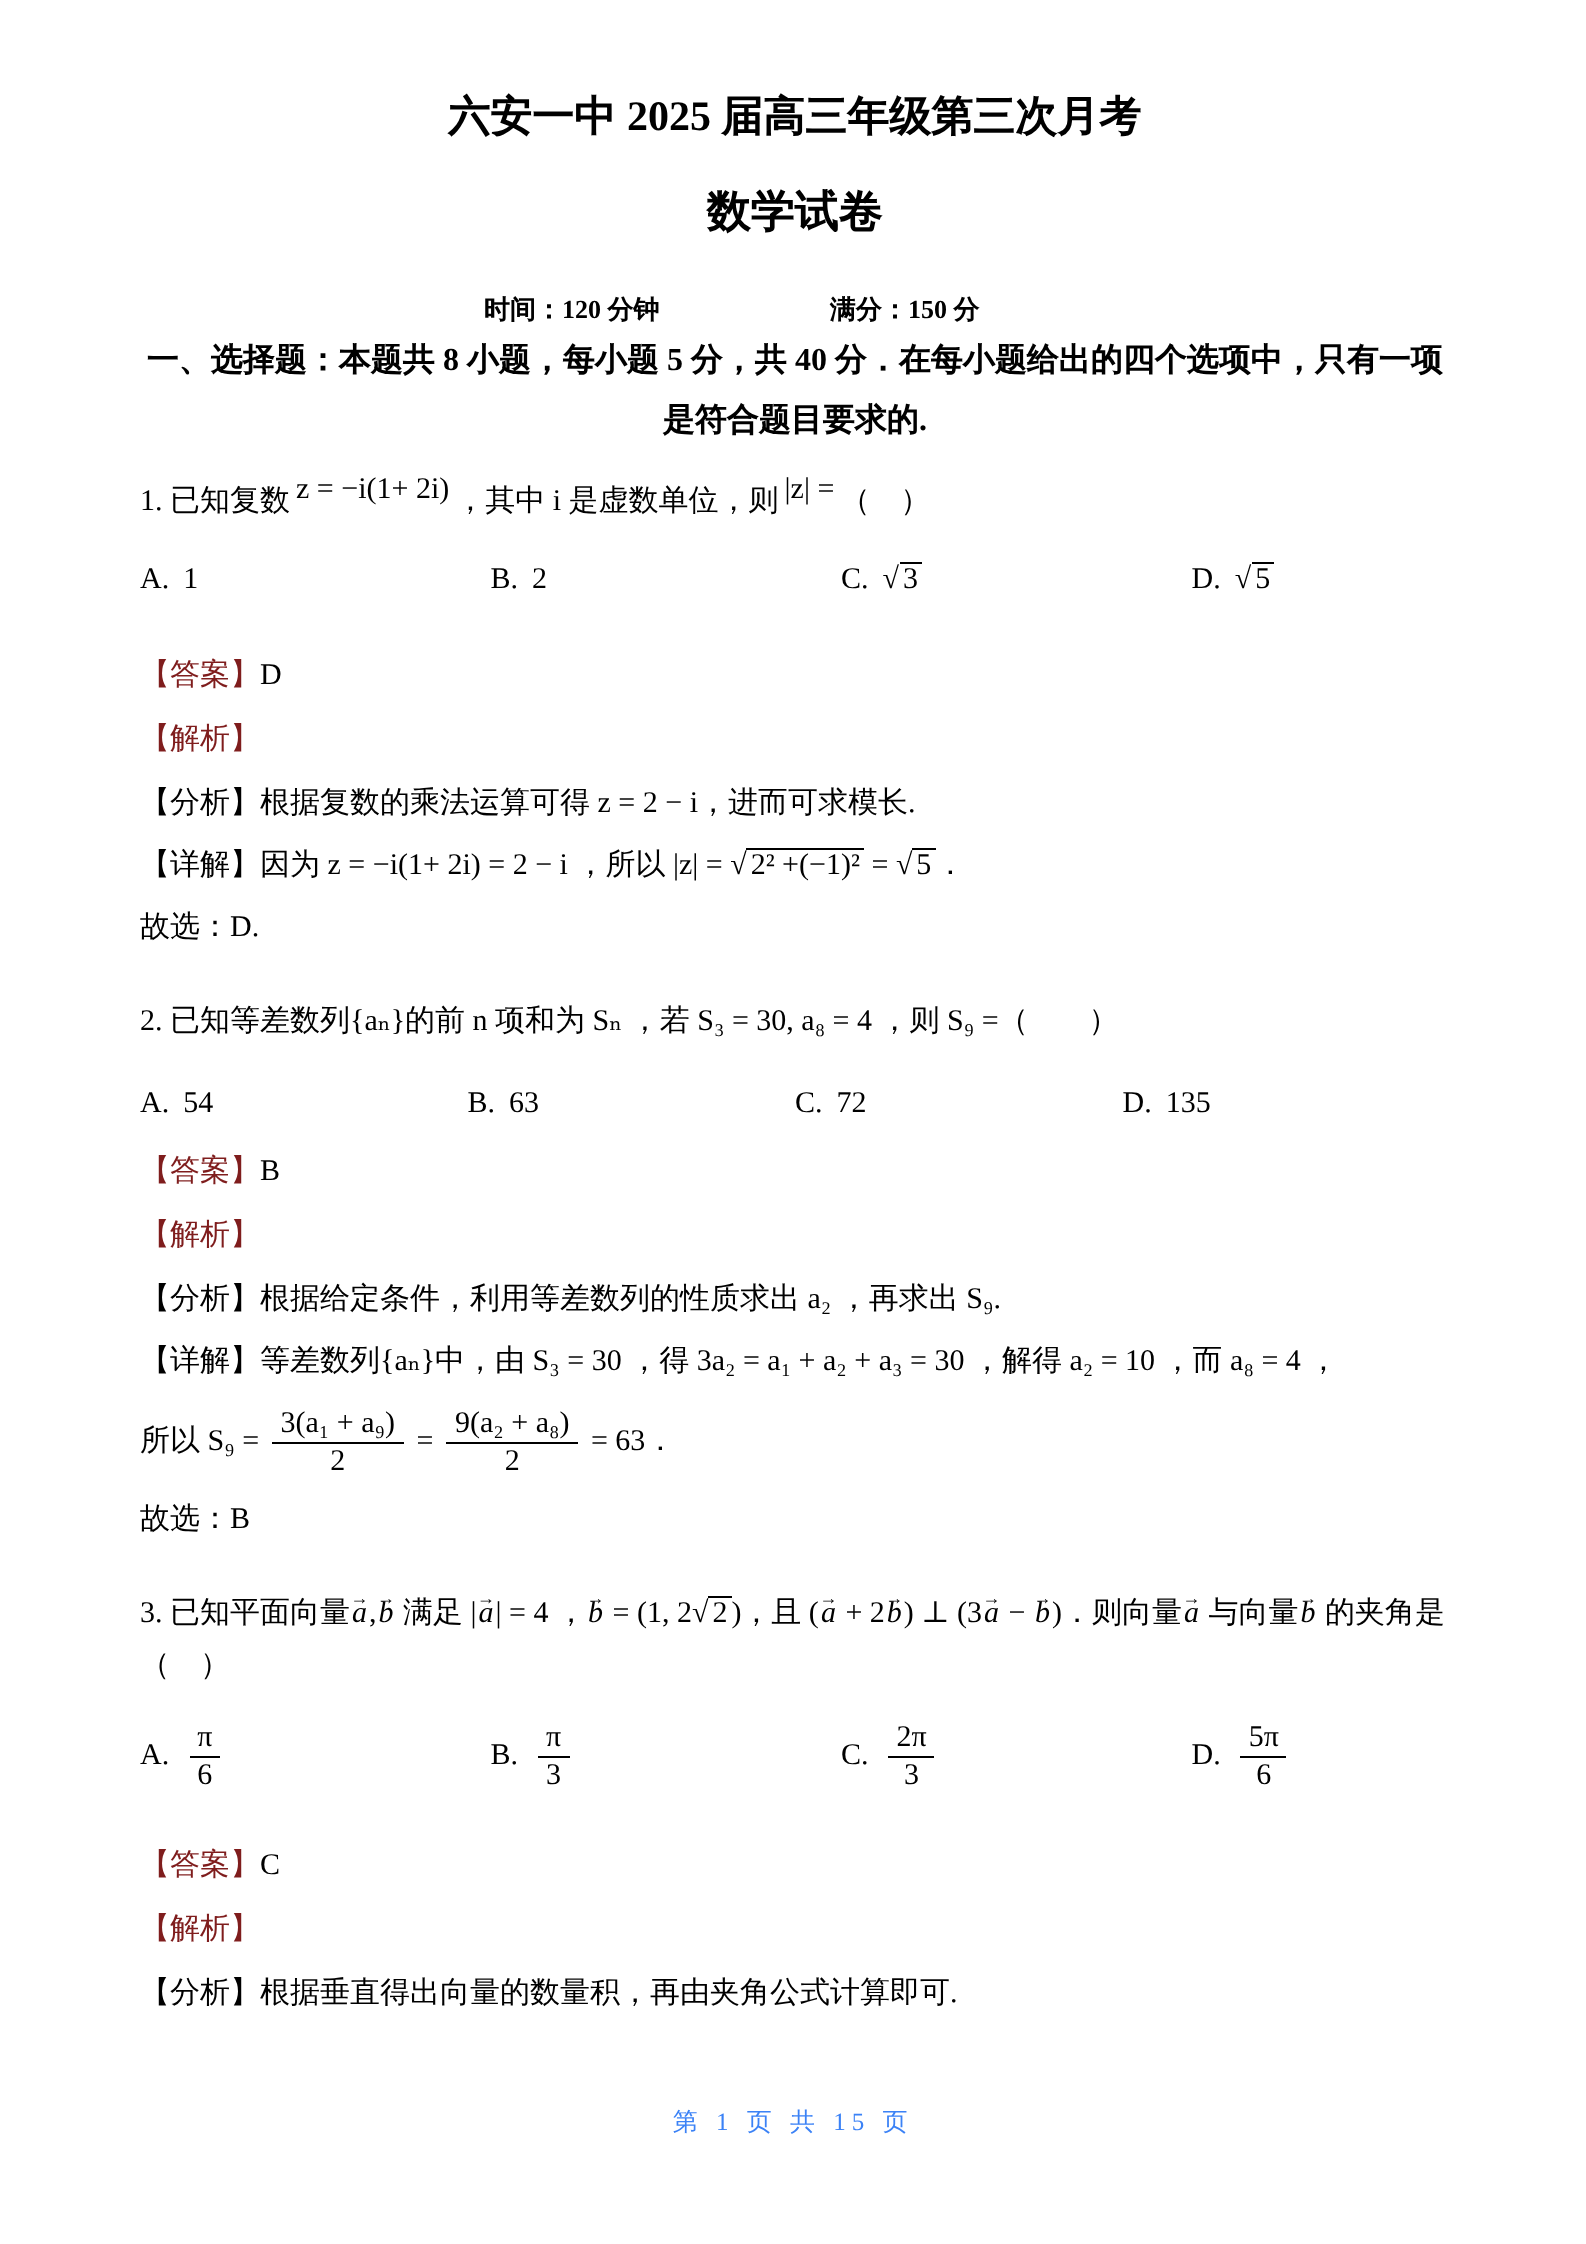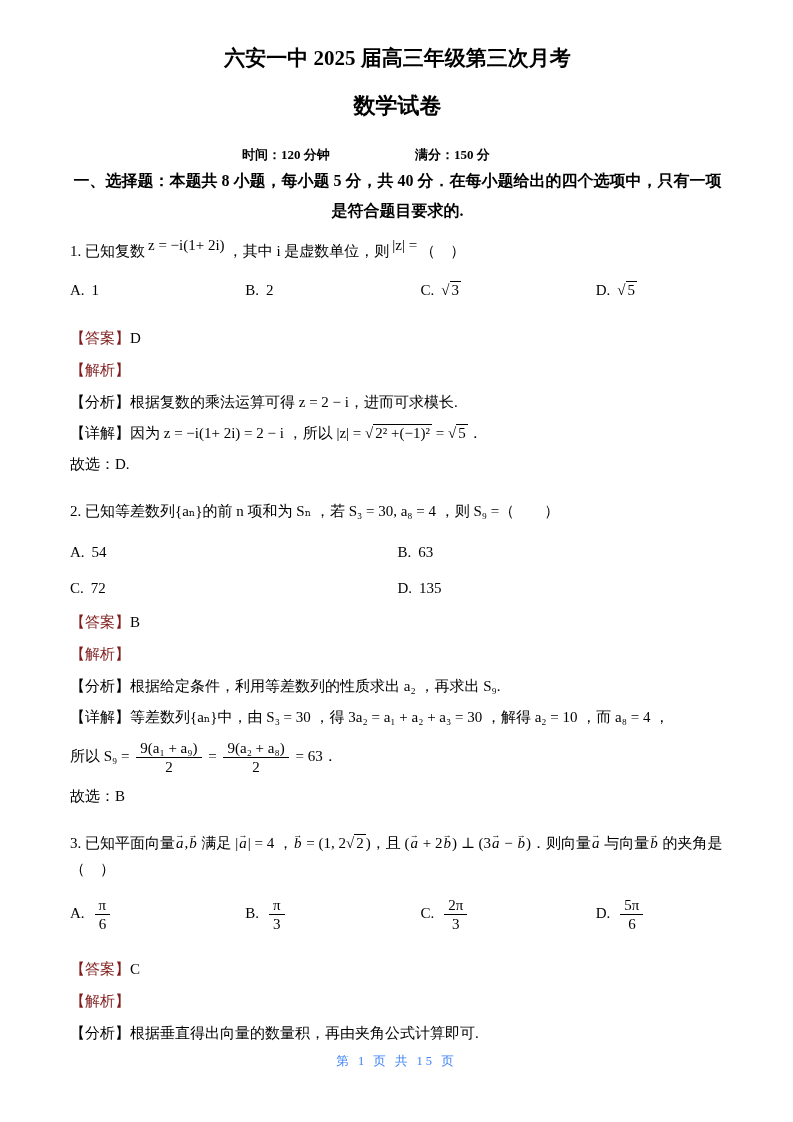--- a/index.html
+++ b/index.html
@@ -16,21 +16,21 @@
   .meta-row     { font-weight:bold; font-size:13px; line-height:22px; padding-left:172px; }
   .meta-row .score { margin-left:82px; }
   .section-heading { font-weight:bold; font-size:16px; line-height:30px; margin-bottom:6px;text-align:center; }
 
   .line  { line-height:24px; margin:7px 0; }
   .stem  { line-height:26px; }
   .raised { display:inline-block; vertical-align:6px; padding:0 3px; }
   .gap-top-lg { margin-top:22px; }
 
   .opts4 { display:grid; grid-template-columns:1fr 1fr 1fr 1fr; margin:14px 0 24px 0; line-height:24px;gap:46px; }
-  .opts2 { display:grid; grid-template-columns:1fr 1fr; row-gap:12px; margin:16px 0 10px 0; line-height:24px; }
+  .opts2 { display:grid; grid-template-columns:1fr 1fr 1fr 1fr; row-gap:12px; margin:16px 0 10px 0; line-height:24px; }
   .opt-label { margin-right:7px; }
 
   .blue { color:#7f1d1d; }
   .ans-line { line-height:24px; margin:8px 0; }
 
   .sqrt { white-space:nowrap; }
   .sqrt .rad { border-top:1px solid #000; padding:0 2px; }
 
   .frac { display:inline-block; vertical-align:middle; text-align:center; line-height:1.2; margin:0 3px; }
   .frac .num { display:block; padding:0 4px; }
@@ -104,21 +104,21 @@
       <span class="blue">【答案】</span><span>B</span>
     </div>
     <div class="ans-line">
       <span class="blue">【解析】</span>
     </div>
     <div class="line">【分析】根据给定条件，利用等差数列的性质求出 a₂ ，再求出 S₉.</div>
     <div class="line">【详解】等差数列{aₙ}中，由 S₃ = 30 ，得 3a₂ = a₁ + a₂ + a₃ = 30 ，解得 a₂ = 10 ，而 a₈ = 4 ，</div>
 
     <div class="formula-line">
       <span>所以 S₉ =</span>
-      <span class="frac"><span class="num">9(a₁ + a₉)</span><span class="den">2</span></span>
+      <span class="frac"><span class="num">3(a₁ + a₉)</span><span class="den">2</span></span>
       <span>=</span>
       <span class="frac"><span class="num">9(a₂ + a₈)</span><span class="den">2</span></span>
       <span>= 63．</span>
     </div>
     <div class="line">故选：B</div>
 
     <div class="stem gap-top-lg">
       <span>3. 已知平面向量</span><span class="vec">a</span><span>,</span><span class="vec">b</span><span> 满足 |</span><span class="vec">a</span><span>| = 4 ，</span><span class="vec">b</span><span> = (1, 2</span><span class="sqrt">√<span class="rad">2</span></span><span>)，且 (</span><span class="vec">a</span><span> + 2</span><span class="vec">b</span><span>) ⊥ (3</span><span class="vec">a</span><span> − </span><span class="vec">b</span><span>)．则向量</span><span class="vec">a</span><span> 与向量</span><span class="vec">b</span><span> 的夹角是（　）</span>
     </div>
 

